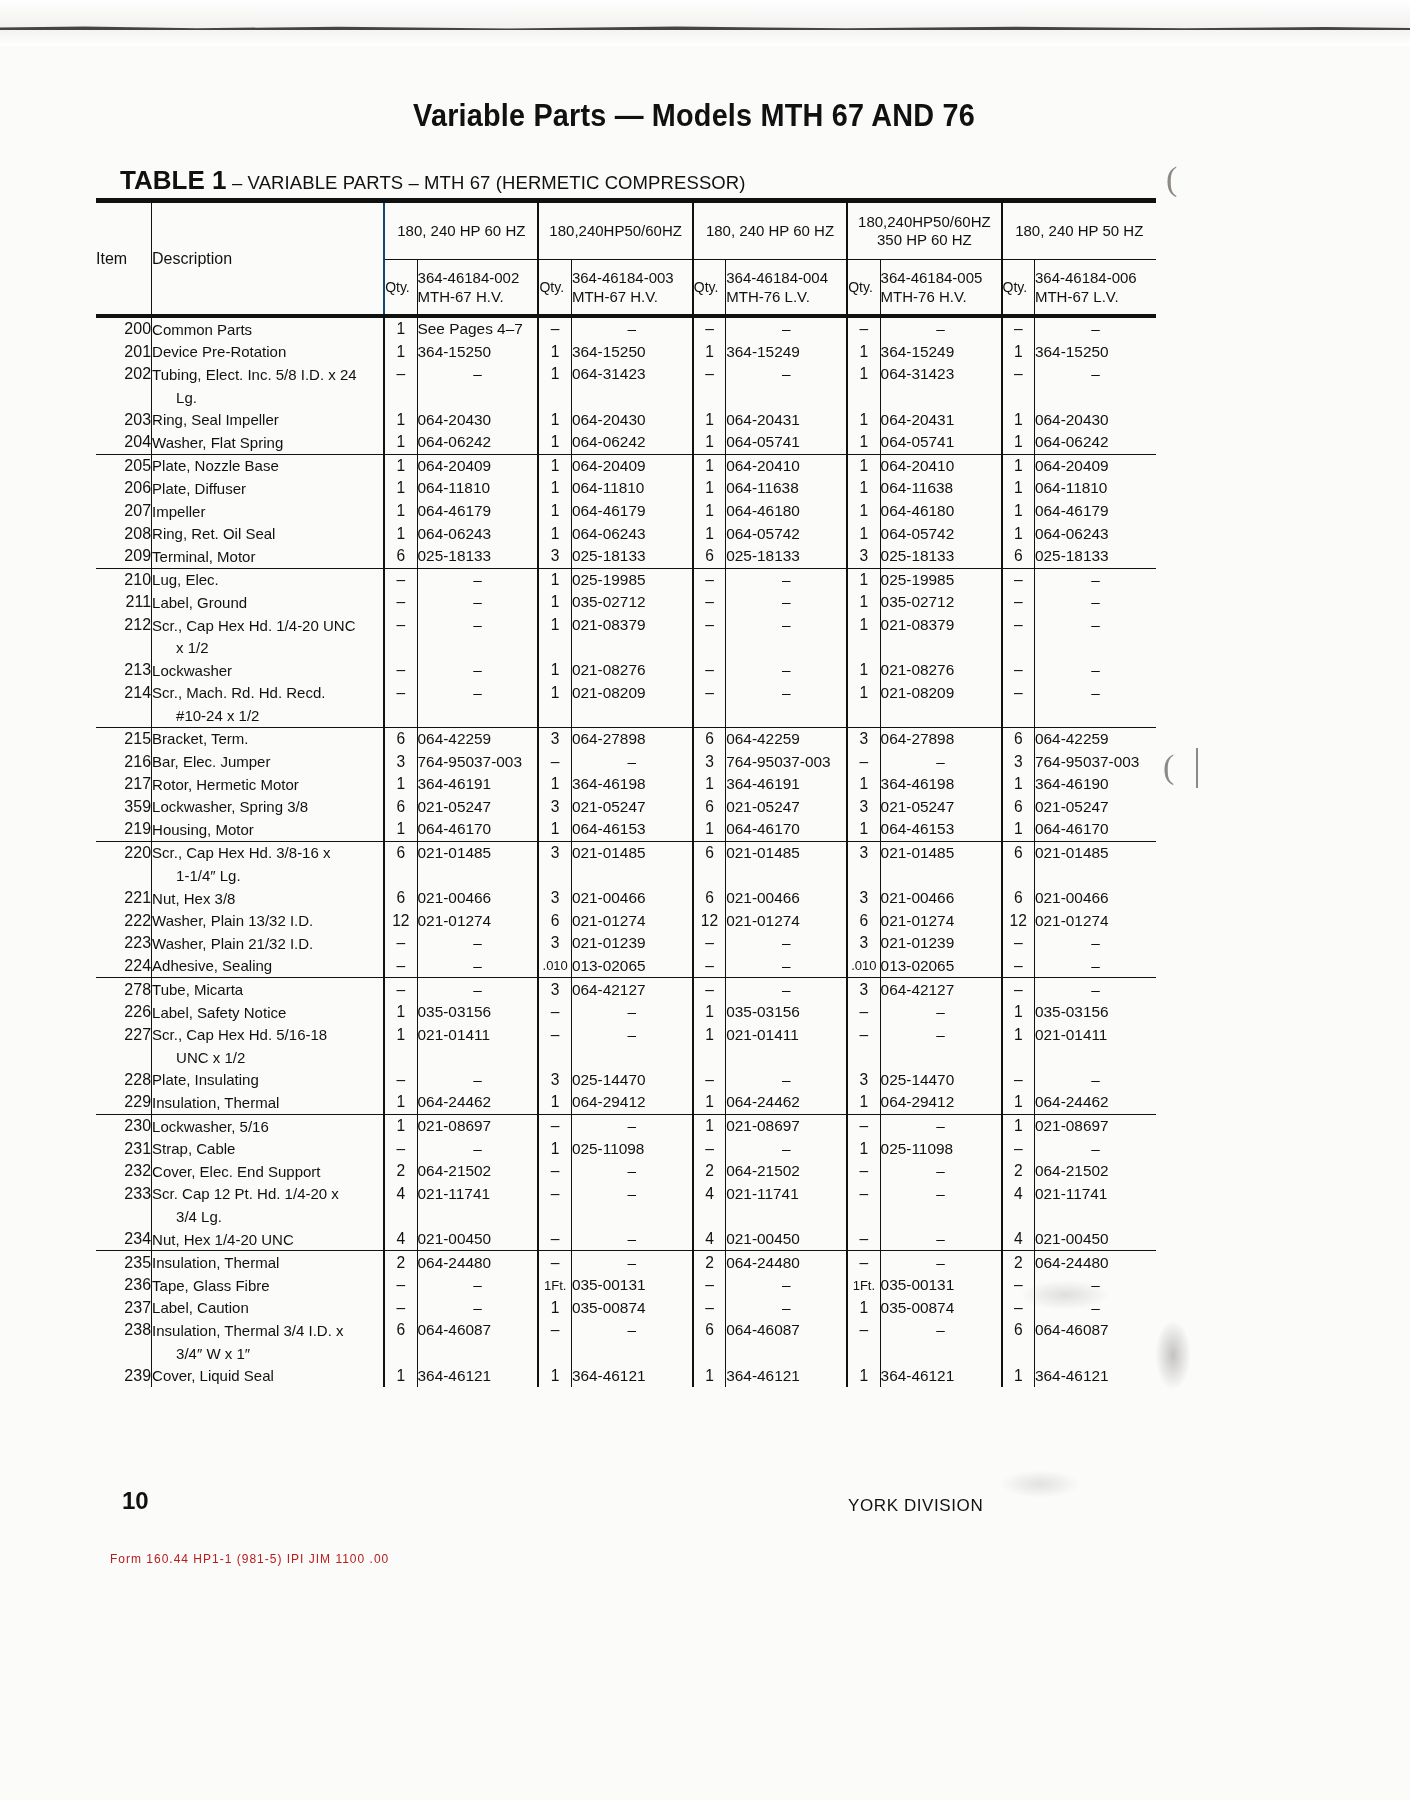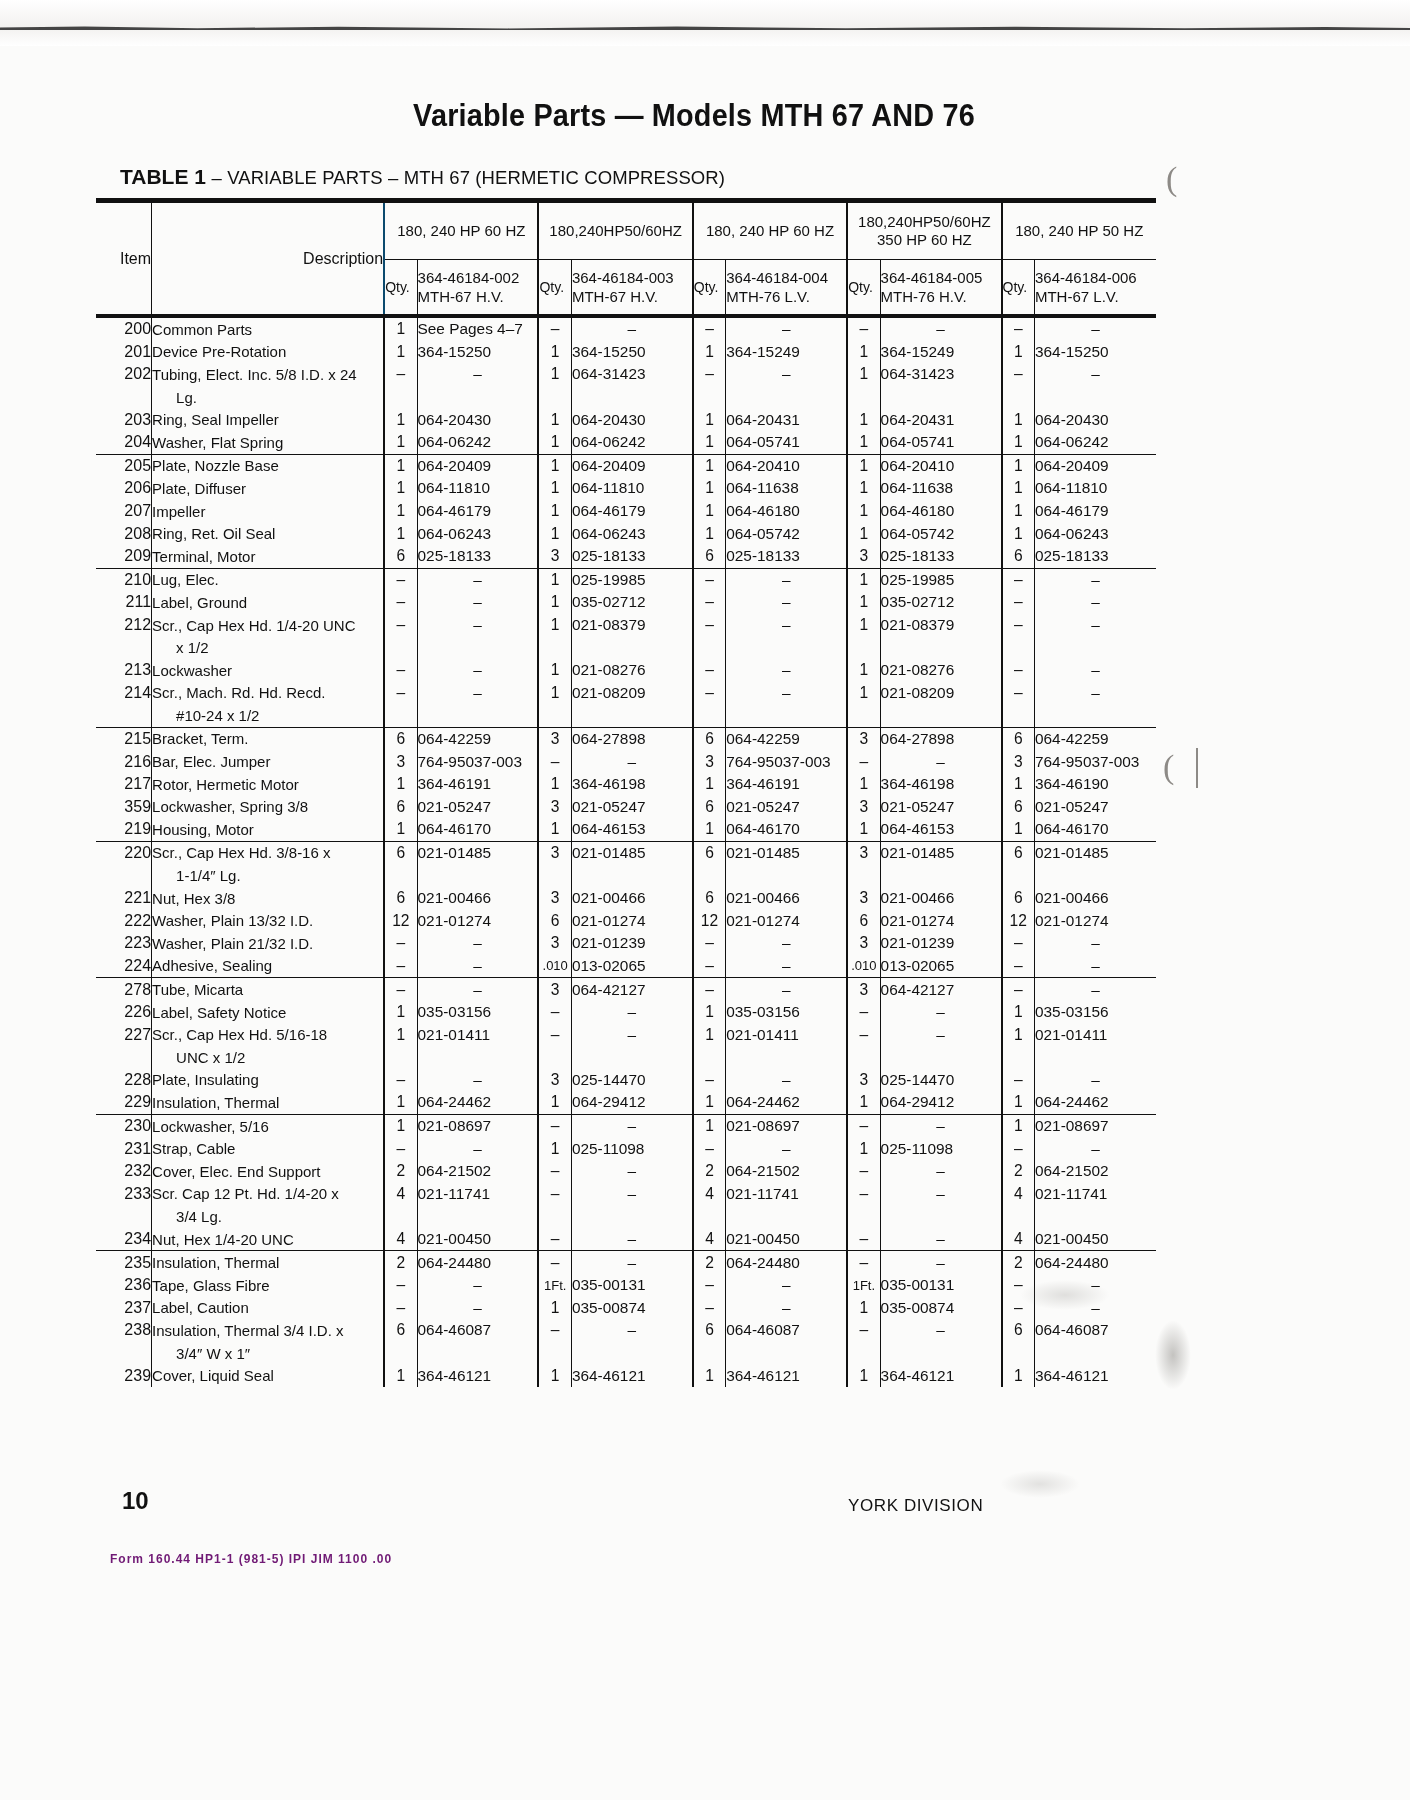--- a/index.html
+++ b/index.html
@@ -33,21 +33,21 @@
     letter-spacing:.2px;
     margin:0;
     transform:scaleX(.93);
   }
 
   .table-caption{
     position:absolute;left:120px;top:165px;
     font-size:20px;
     white-space:nowrap;
   }
-  .table-caption .tbl{font-weight:bold;font-size:21px;margin-top:28px;}
+  .table-caption .tbl{font-weight:bold;font-size:26px;margin-top:28px;}
   .table-caption .rest{font-size:18.5px;letter-spacing:.1px;}
 
   .tbl-wrap{
     position:absolute;left:96px;top:198px;width:1060px;
   }
   table.parts{
     border-collapse:collapse;
     width:1060px;
     table-layout:fixed;
     font-size:15.4px;
@@ -88,21 +88,21 @@
   }
   .hdr-sub-pn{
     border-left:1.5px solid #111;
     text-align:left;
     font-size:15px;
     line-height:1.3;
     height:54px;
     padding:0 2px;
   }
   .hdr-item,.hdr-desc{
-    text-align:right;
+    text-align:left;
     font-size:16px;
     vertical-align:middle;
   }
   .hdr-desc{border-left:1.5px solid #111;border-right:2px solid #0c4a6e;}
 
   
   td.item{
     text-align:right;padding-right:9px;font-size:16px;
     border-right:1.5px solid #111;
     height:22.6px;
@@ -128,23 +128,22 @@
   .pg-num{
     position:absolute;left:122px;top:1487px;
     font-size:24px;font-weight:bold;
   }
   .york{
     position:absolute;left:848px;top:1496px;
     font-size:17px;letter-spacing:.6px;
   }
   .formline{
     position:absolute;left:110px;top:1552px;
-    font-size:12px;color:#701a75;letter-spacing:1px;
+    font-size:12px;color:#b91c1c;letter-spacing:1px;
     filter:blur(.6px);
-    font-weight:bold;
   }
   .paren{
     position:absolute;font-size:34px;color:#8d8a86;font-family:"Liberation Serif",serif;
   }
   .smudge{
     position:absolute;border-radius:50%;
     background:radial-gradient(ellipse at center,rgba(150,148,144,.55),rgba(255,255,255,0) 70%);
   }
 </style>
 </head>

